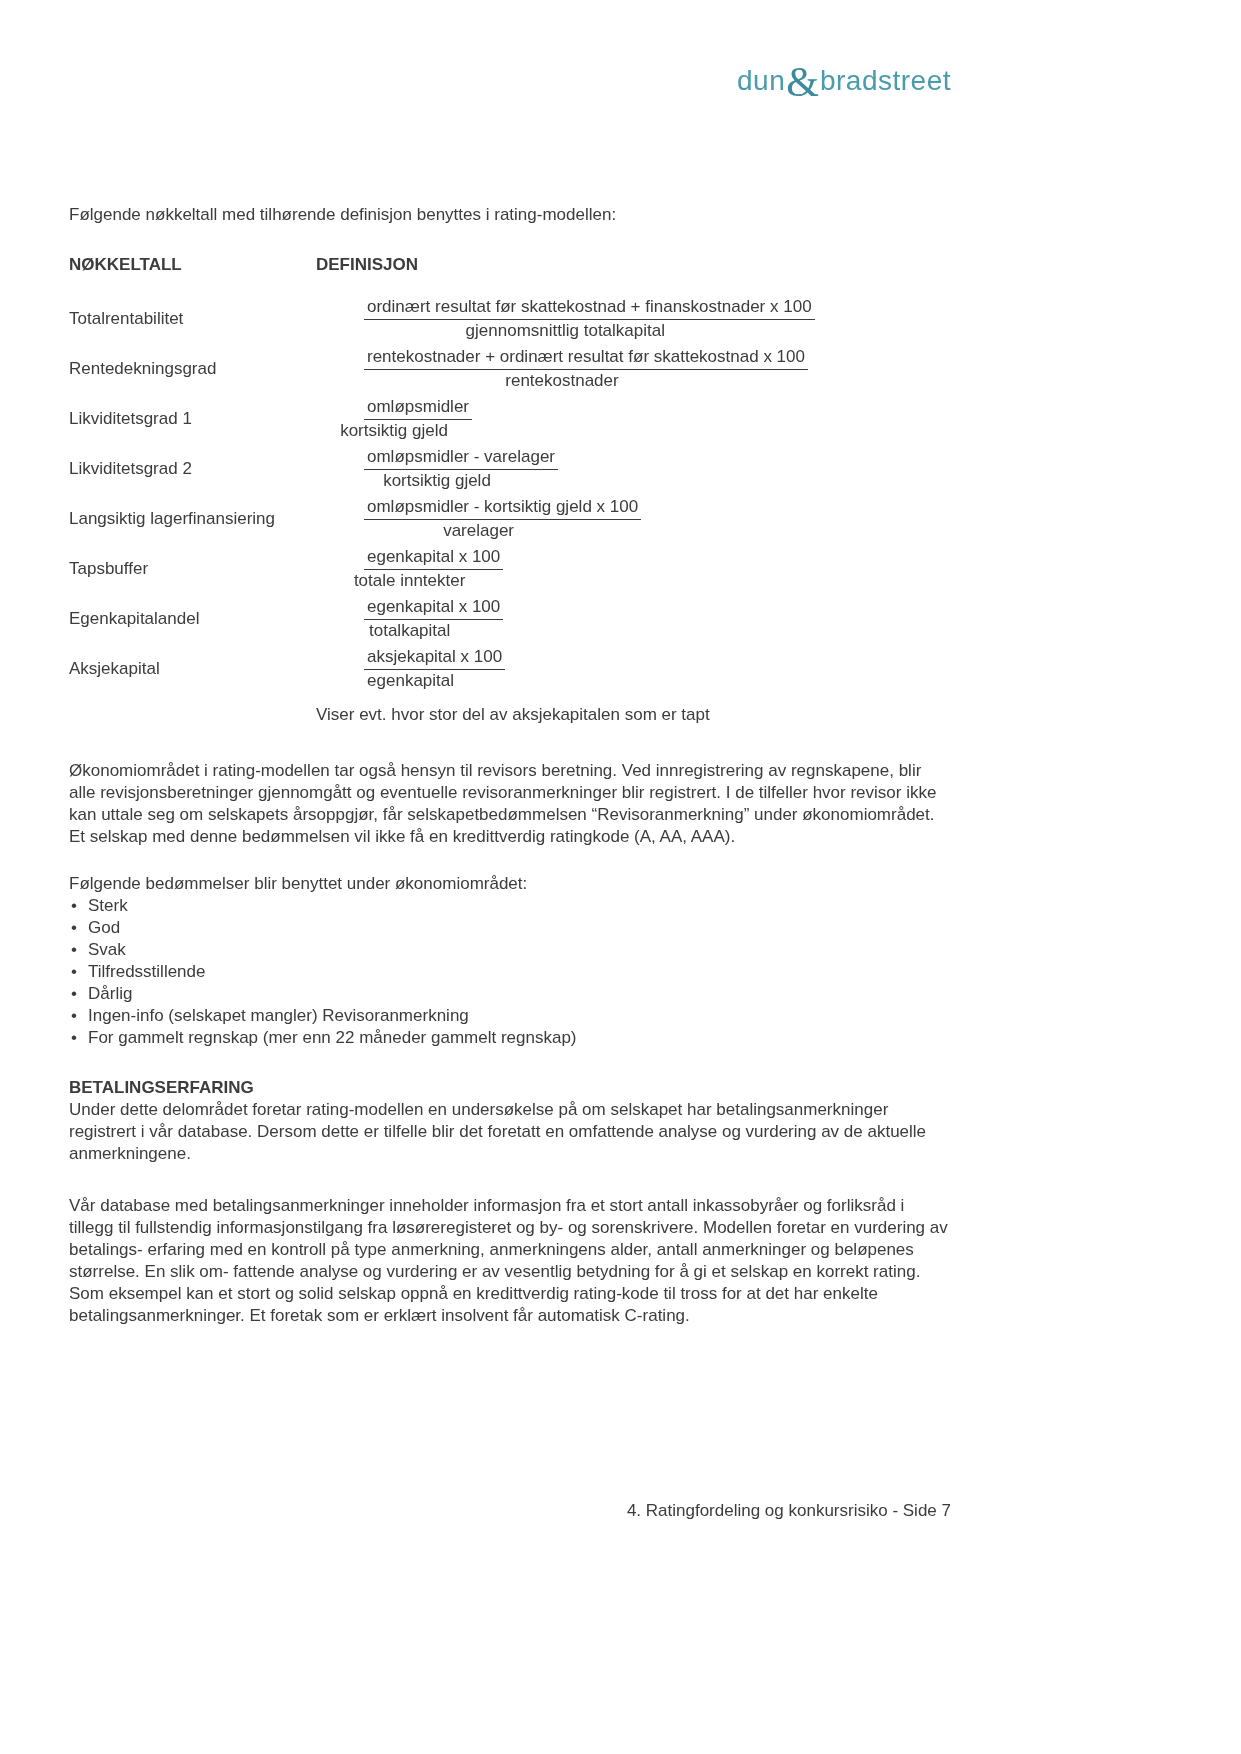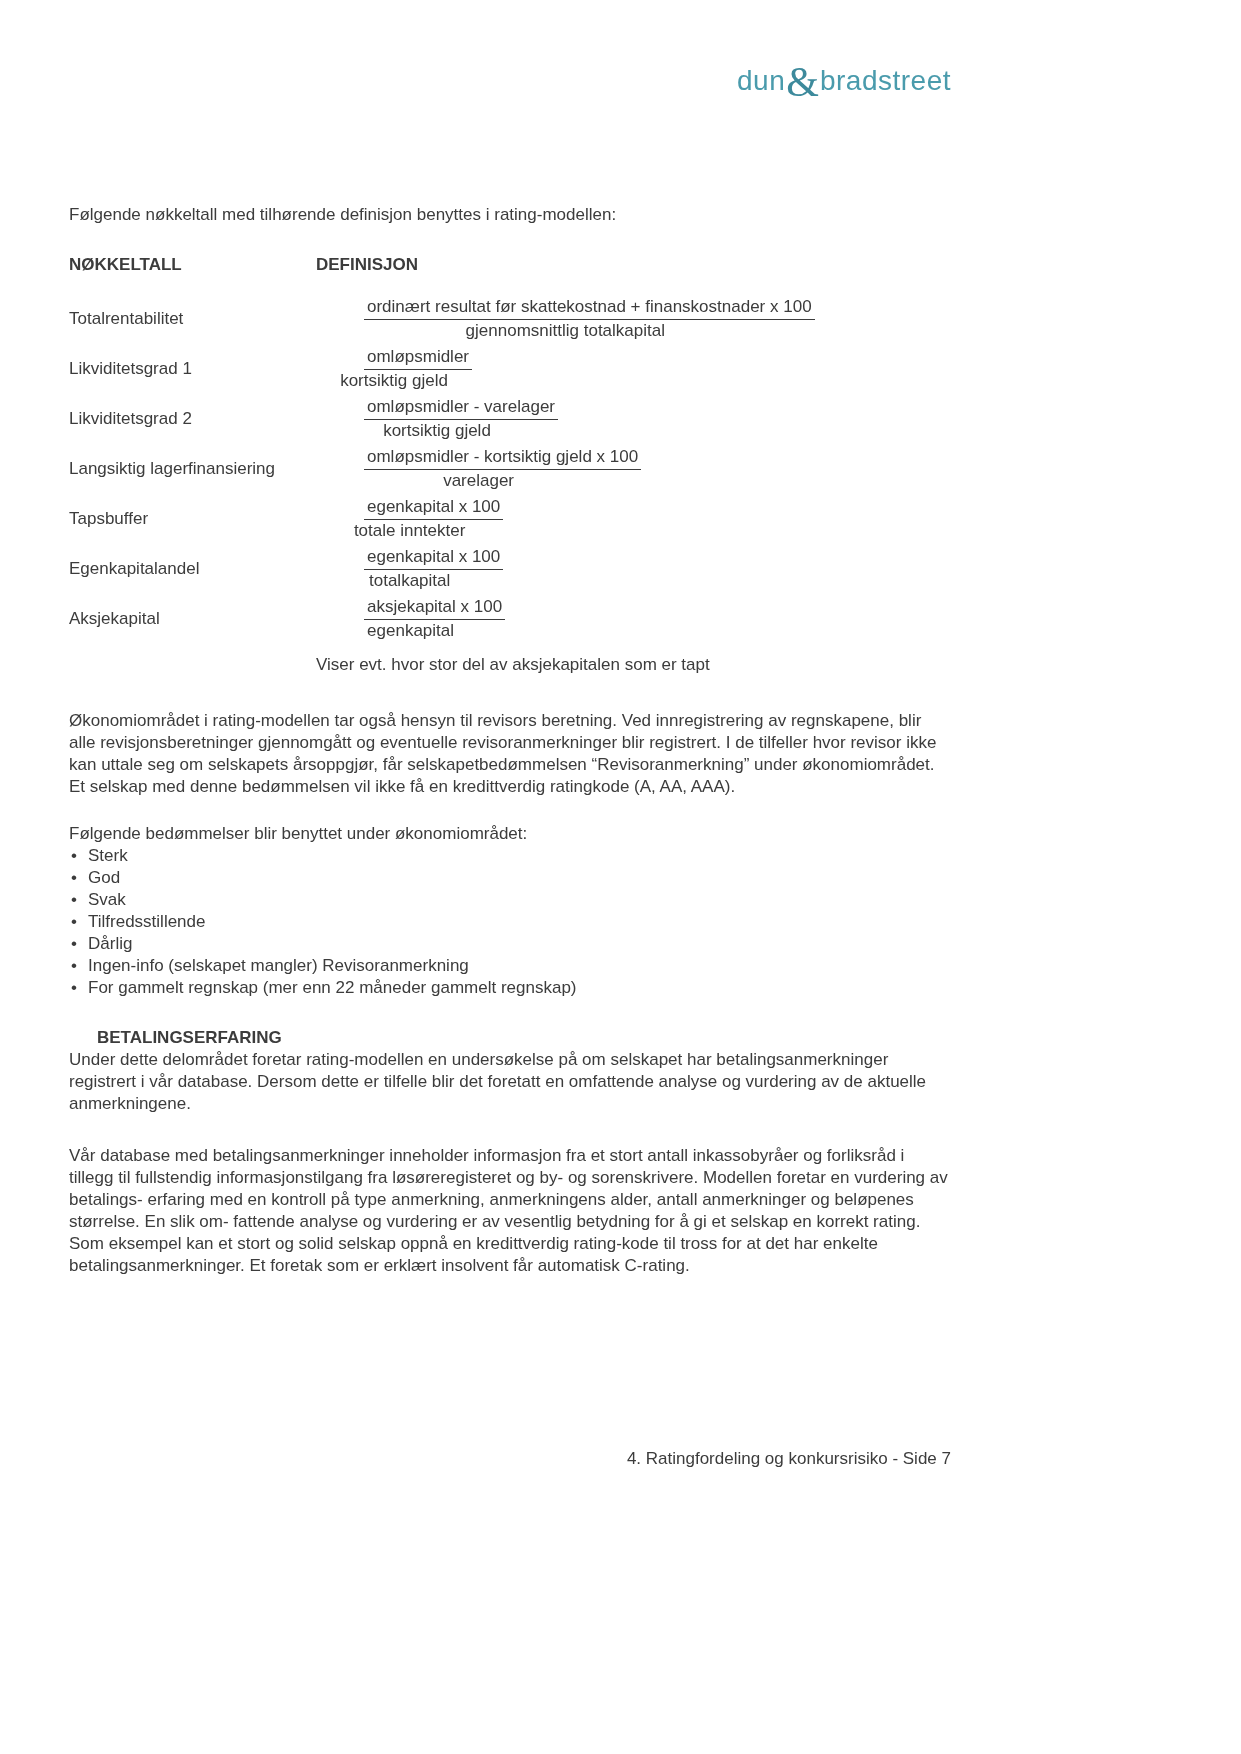--- a/index.html
+++ b/index.html
@@ -48,28 +48,28 @@
   .fraction .den { display: block; }
   .ratio-note { margin: 12px 0 0 247px; }
 
   
   .para { margin: 34px 0 0 0; }
   .assess-intro { margin-top: 25px; }
   ul.assess-list { list-style: none; margin: 0; padding: 0; }
   ul.assess-list li { position: relative; padding-left: 19px; }
   ul.assess-list li::before { content: "\2022"; position: absolute; left: 2px; }
 
-  .section-heading { margin-top: 28px; font-weight: bold; margin-left: 28px; }
+  .section-heading { margin-top: 28px; font-weight: bold; }
   .section-para { margin: 0; }
   .section-para + .section-para { margin-top: 30px; }
 
   
   .footer {
     position: absolute;
-    top: 1448px;
+    top: 1500px;
     right: 290px;
     white-space: nowrap;
   }
 </style>
 </head>
 <body>
 
 <div class="page">
 
   <div class="logo">
@@ -85,20 +85,27 @@
     </div>
 
     <div class="ratio-row">
       <div class="label">Totalrentabilitet</div>
       <div class="fraction">
         <span class="num">ordinært resultat før skattekostnad + finanskostnader x 100</span>
         <span class="den">gjennomsnittlig totalkapital</span>
       </div>
     </div>
 
+    <div class="ratio-row">
+      <div class="label">Rentedekningsgrad</div>
+      <div class="fraction">
+        <span class="num">rentekostnader + ordinært resultat før skattekostnad x 100</span>
+        <span class="den">rentekostnader</span>
+      </div>
+    </div>
 
     <div class="ratio-row">
       <div class="label">Likviditetsgrad 1</div>
       <div class="fraction">
         <span class="num">omløpsmidler</span>
         <span class="den">kortsiktig gjeld</span>
       </div>
     </div>
 
     <div class="ratio-row">

